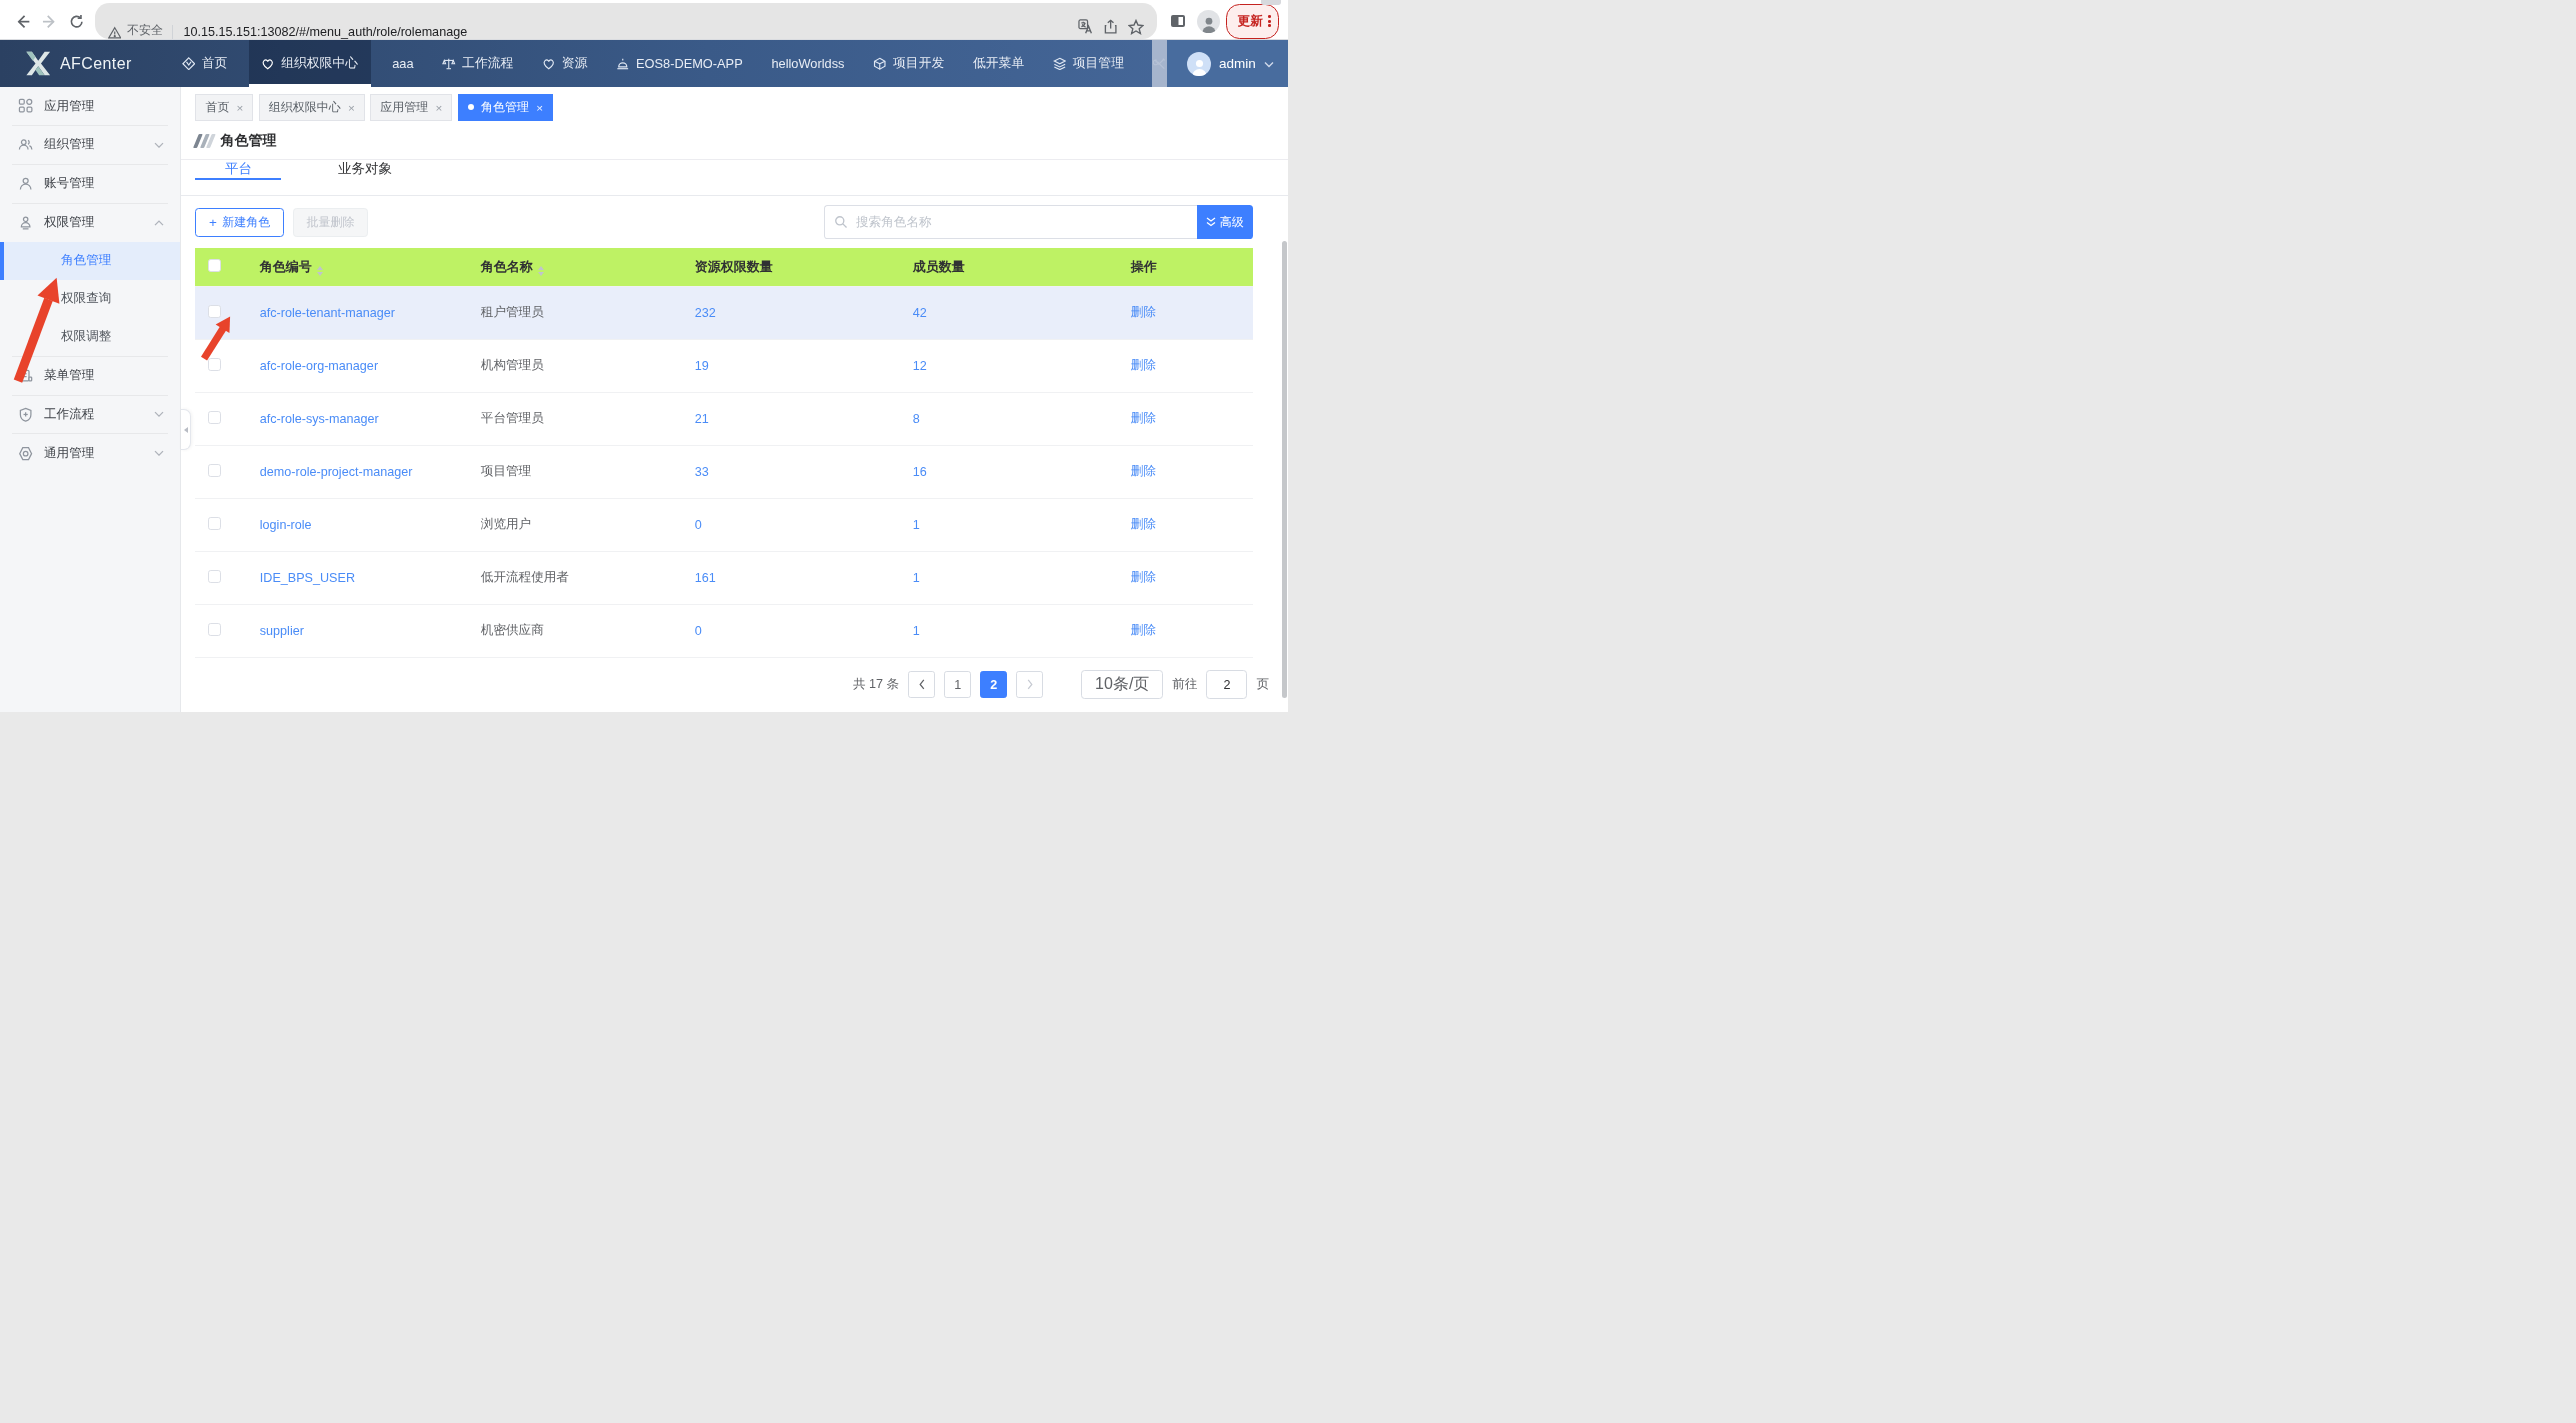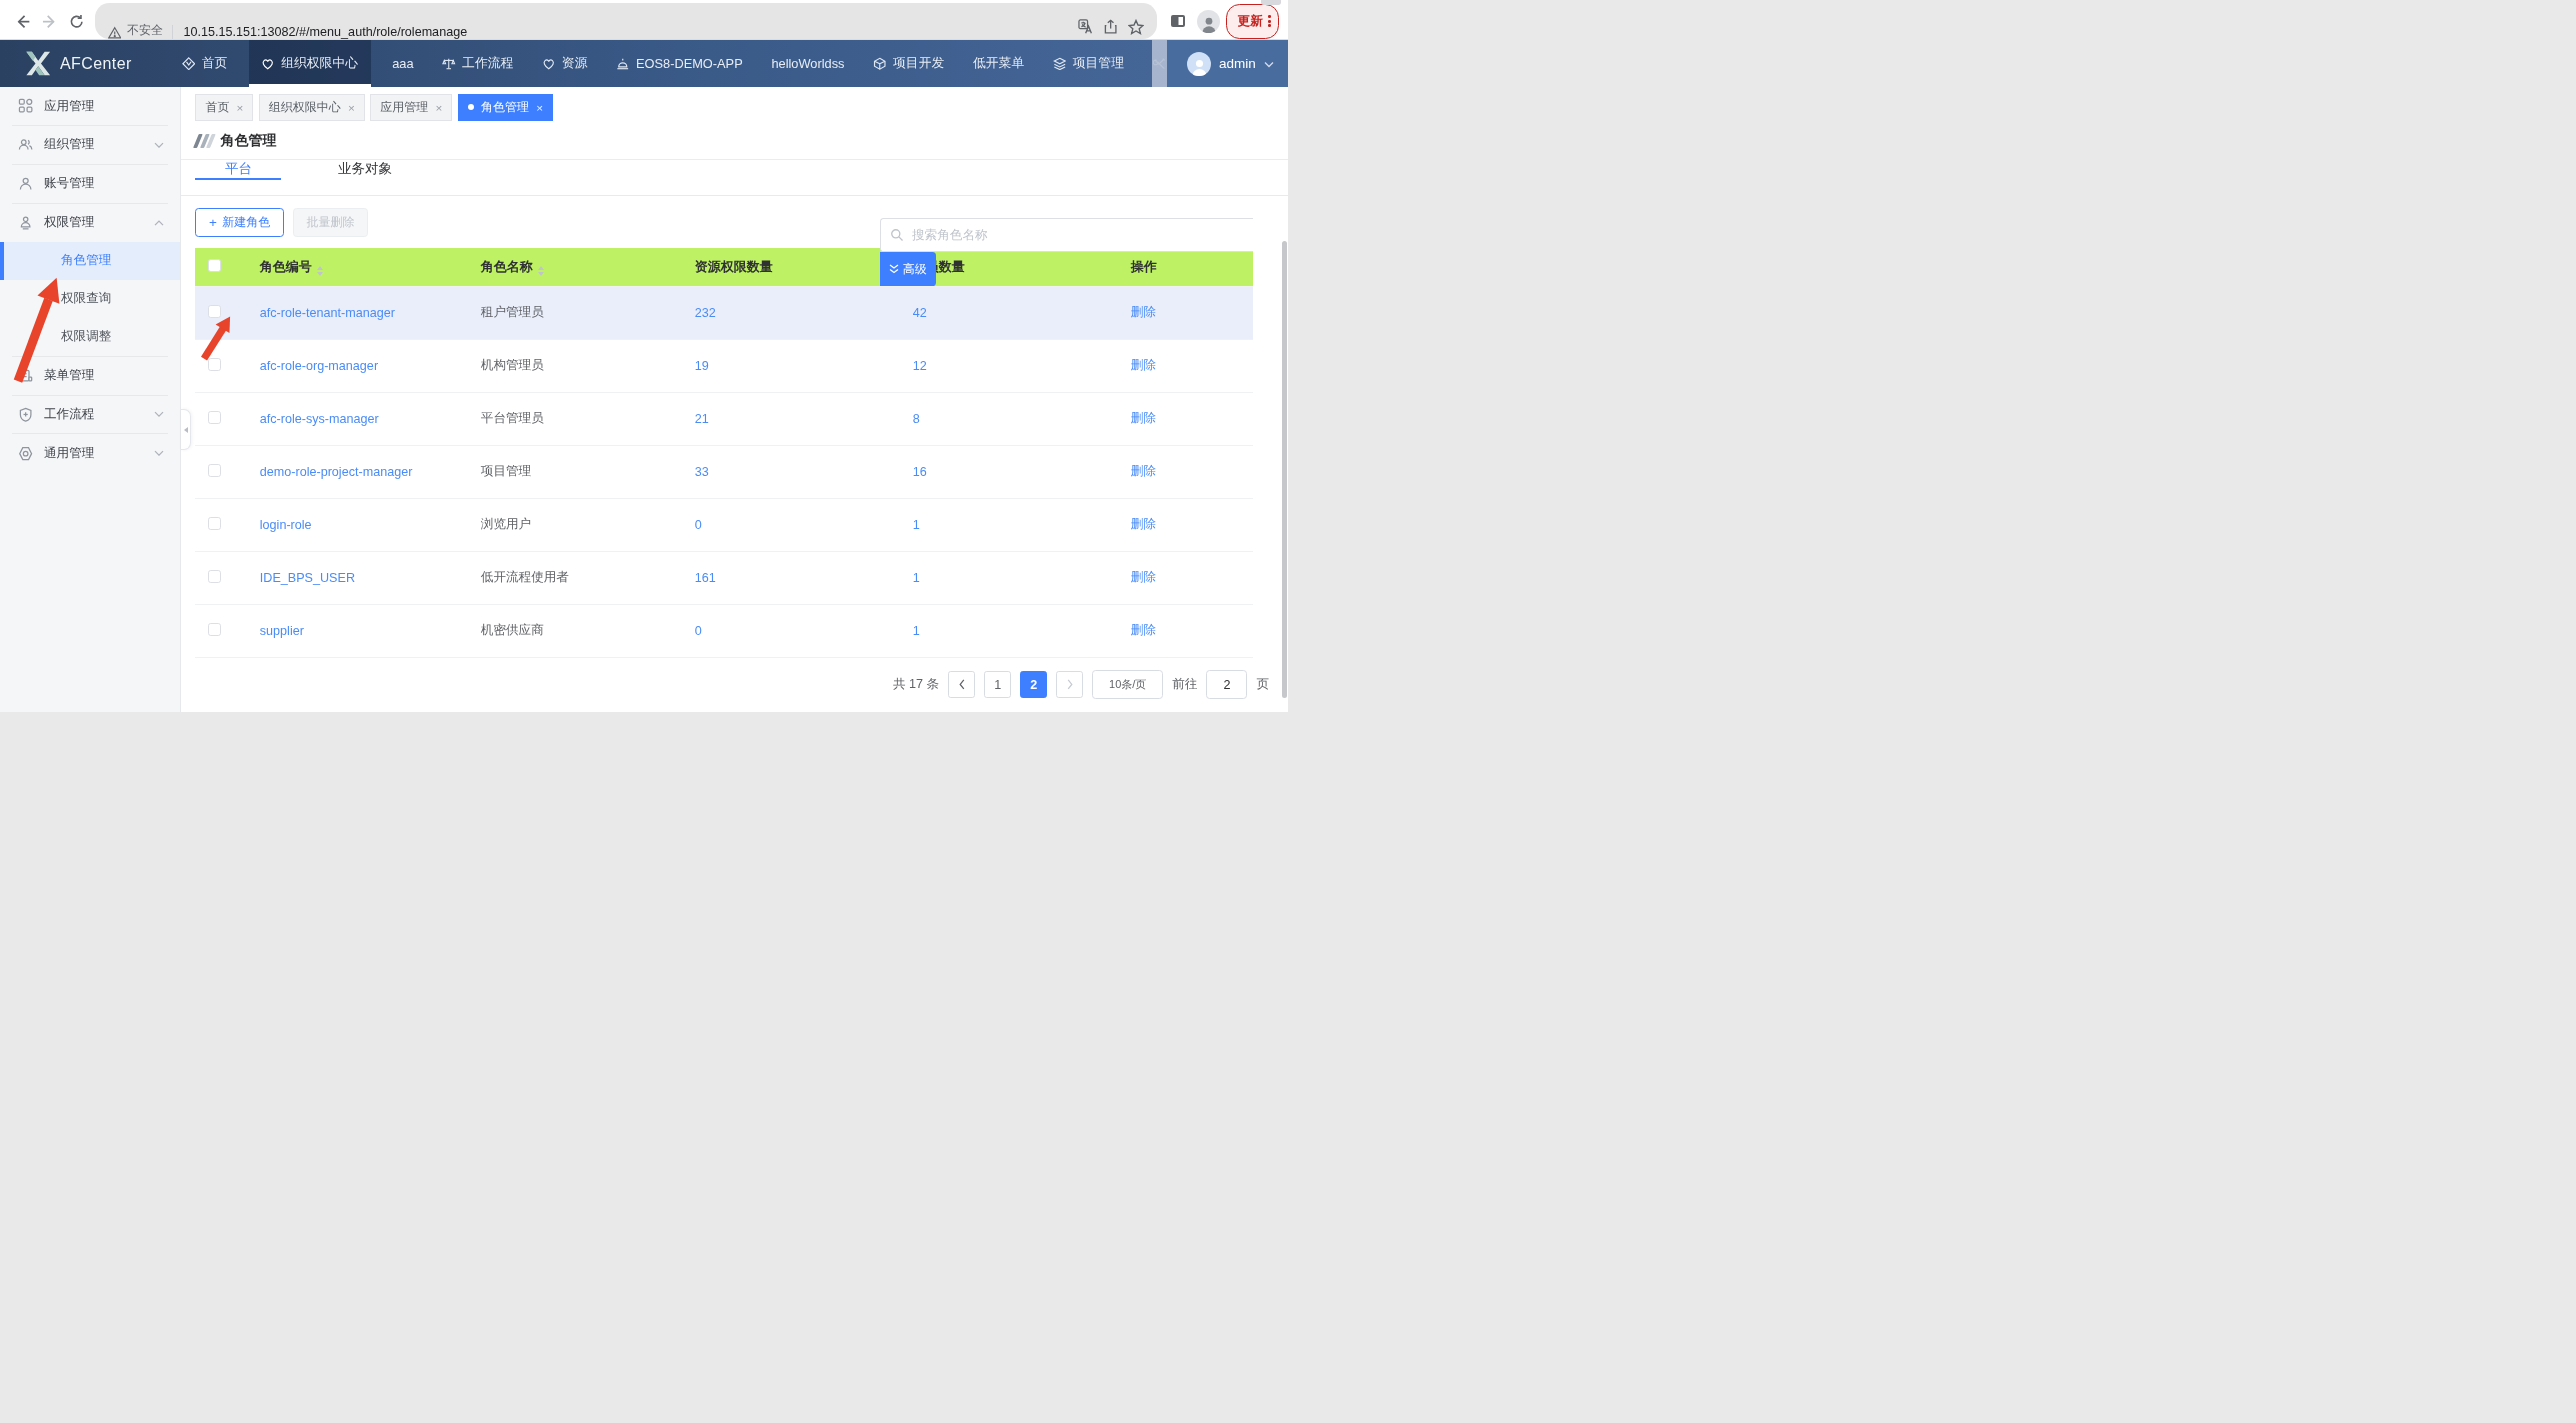--- a/index.html
+++ b/index.html
@@ -86,21 +86,21 @@
   .ctab + .ctab { margin-left:34px; width:99px; }
   .ctab.active { color:#3d7fff; }
   .ctab.active::after { content:""; position:absolute; left:0; right:0; bottom:-1.8px; height:1.8px; background:#3d7fff; }
 
   .toolbar { height:52px; position:relative; display:flex; align-items:center; padding-left:14.4px; gap:9px; }
   .btn-primary-ghost { height:29px; padding:0 12.6px; border:0.9px solid #3d7fff; color:#3d7fff; background:#fff;
                        border-radius:3.6px; font-size:12px; display:flex; align-items:center; gap:5.4px; cursor:pointer; }
   .btn-primary-ghost .plus { font-size:13.5px; line-height:1; }
   .btn-disabled { height:29px; padding:0 12.6px; border:0.9px solid #ebeef0; color:#c0c4cc; background:#f5f6f7;
                   border-radius:3.6px; font-size:12px; display:flex; align-items:center; cursor:not-allowed; }
-  .search-wrap { position:absolute; right:35px; top:22px; display:flex;flex-direction:column; }
+  .search-wrap { position:absolute; right:35px; top:9px; display:flex; }
   .search-input { width:373px; height:34px; border:0.9px solid #dcdfe6; border-right:none; border-radius:3.6px 0 0 3.6px;
                   padding:0 10.8px 0 31px; font-size:12.6px; color:#303133; outline:none;
                   font-family:"Liberation Sans","DejaVu Sans",sans-serif; }
   .search-input::placeholder { color:#bfc4cc; }
   .search-ico { position:absolute; left:10px; top:10px; color:#bfc4cc; }
   .btn-advanced { width:56px; height:34px; background:#3d7fff; color:#fff; border:none; border-radius:0 3.6px 3.6px 0;
                   font-size:12px; display:flex; align-items:center; justify-content:center; gap:3.6px; cursor:pointer; }
 
   .table-wrap { margin:0 35px 0 14.4px; }
   table { width:100%; border-collapse:collapse; table-layout:fixed; }
@@ -115,21 +115,21 @@
   .sort { display:inline-flex; flex-direction:column; gap:1.8px; margin-left:5.4px; vertical-align:0.9px; }
   .sort i { width:0; height:0; border-left:3.6px solid transparent; border-right:3.6px solid transparent; }
   .sort .up { border-bottom:4.5px solid #c0c4cc; } .sort .dn { border-top:4.5px solid #c0c4cc; }
 
   .pagination { margin-top:12.6px; display:flex; align-items:center; justify-content:flex-end; gap:9px;
                 padding-right:19px; font-size:12.6px; color:#606266; }
   .pg-btn { min-width:27px; height:27px; border:0.9px solid #d8dce3; border-radius:2.7px; background:#fff;
             display:flex; align-items:center; justify-content:center; color:#606266; cursor:pointer; font-size:12.6px; }
   .pg-btn.dis { color:#c6cad2; cursor:default; }
   .pg-btn.active { background:#3d7fff; border-color:#3d7fff; color:#fff; font-weight:700; cursor:default; }
-  .pg-size { width:71px; height:29px; border:0.9px solid #d8dce3; border-radius:3.6px; display:flex; align-items:center; justify-content:center; font-size:11px; cursor:pointer; }
+  .pg-size { width:82px; height:29px; border:0.9px solid #d8dce3; border-radius:3.6px; display:flex; align-items:center; justify-content:center; font-size:16px; cursor:pointer;margin-left:29px; }
   .pg-goto { width:41px; height:29px; border:0.9px solid #d8dce3; border-radius:3.6px; text-align:center; font-size:12.6px; color:#303133; outline:none; font-family:inherit; }
 
   .v-scrollbar { position:absolute; right:0.9px; top:241px; width:5.4px; height:457px; background:#c5c7ca; border-radius:2.7px; }
   .annotations { position:absolute; left:0; top:0; width:1288px; height:712px; pointer-events:none; z-index:20; }
 </style>
 </head>
 <body>
 
 <div class="viewport">
 

